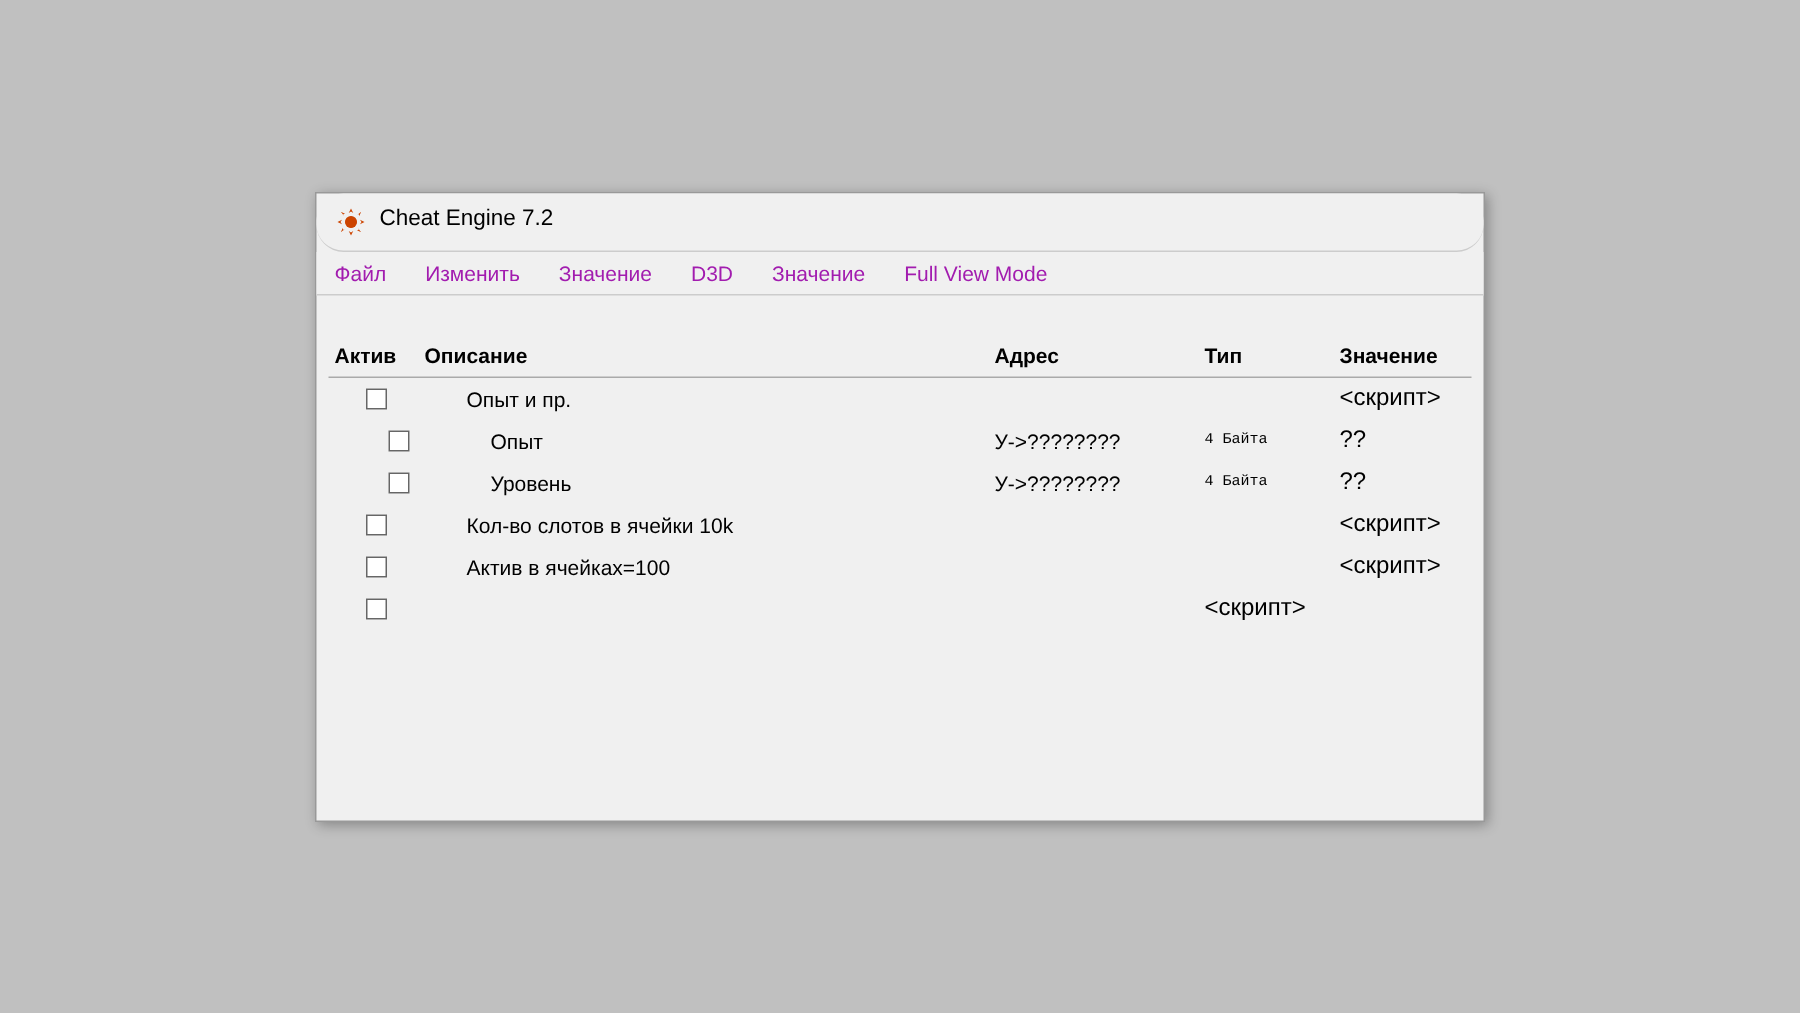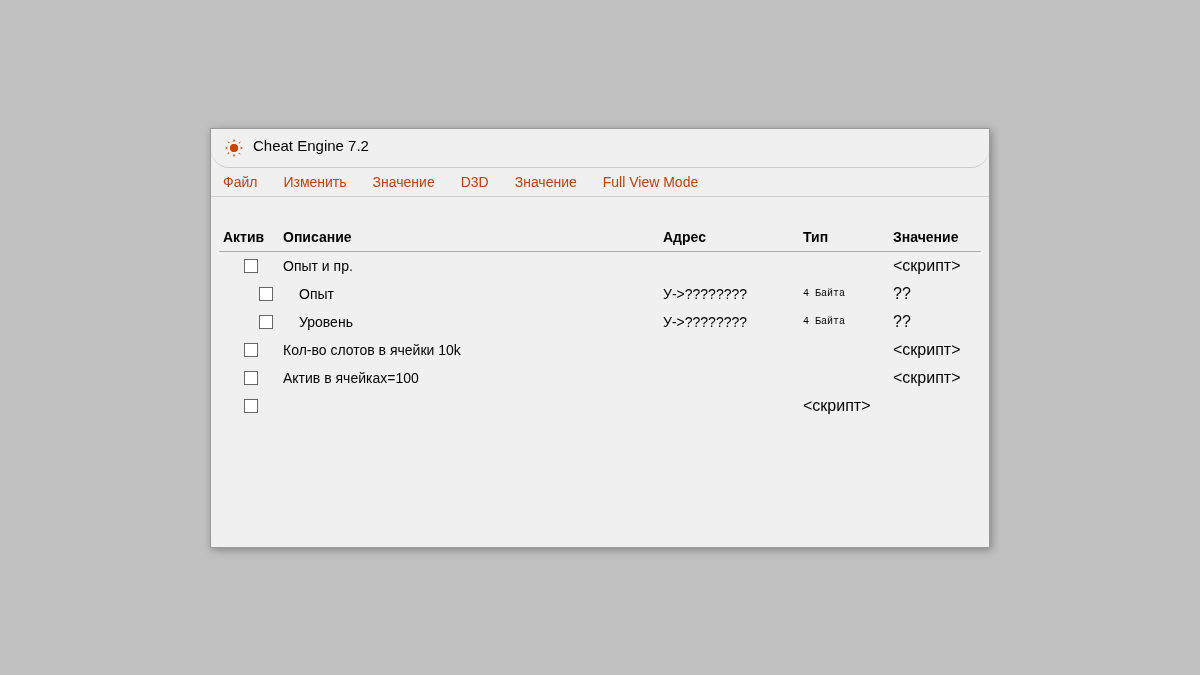--- a/index.html
+++ b/index.html
@@ -59,21 +59,21 @@
       display: flex;
       gap: 18px;
       border-bottom: 1px solid #ccc;
       background: #f0f0f0;
     }
 
     .menu-item {
       padding: 2px 4px;
       cursor: pointer;
       font-size: 14px;
-      color: #c2410c;
+      color: #a21caf;
     }
 
     .table-container {
       padding: 6px 8px;
     }
 
     .table-header {
       display: grid;
       grid-template-columns: 60px 380px 140px 90px 120px;
       padding: 4px 0;
@@ -113,20 +113,21 @@
       background: #fff;
       display: inline-block;
       cursor: pointer;
     }
 
     .desc-cell {
       padding: 2px 4px;
       display: flex;
       align-items: center;
       gap: 6px;
+      margin-left: 28px;
     }
 
     .desc-cell.indented {
       padding-left: 20px;
     }
 
     .addr-cell {
       padding: 2px 4px;
       font-size: 14px;
       color: #000;

